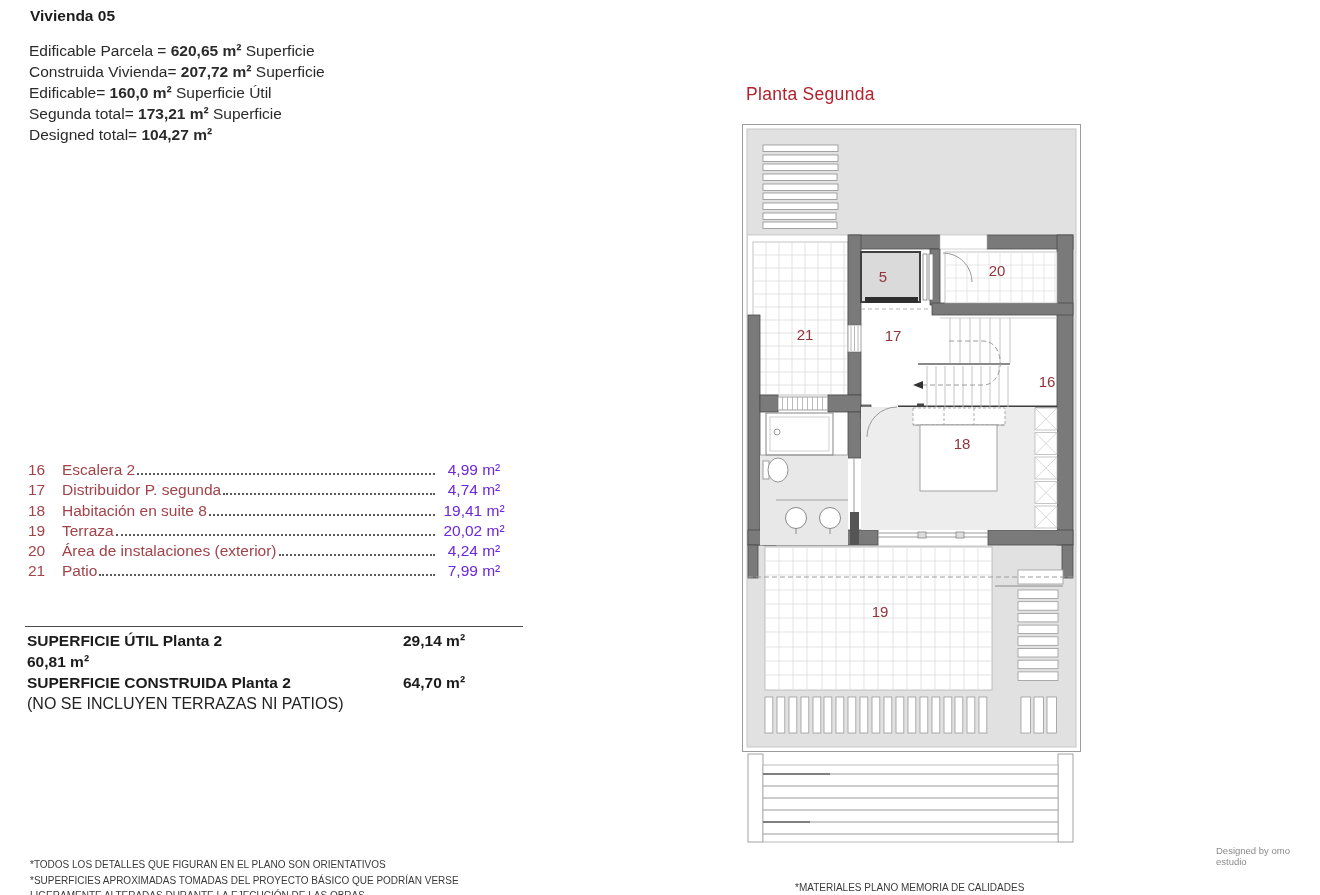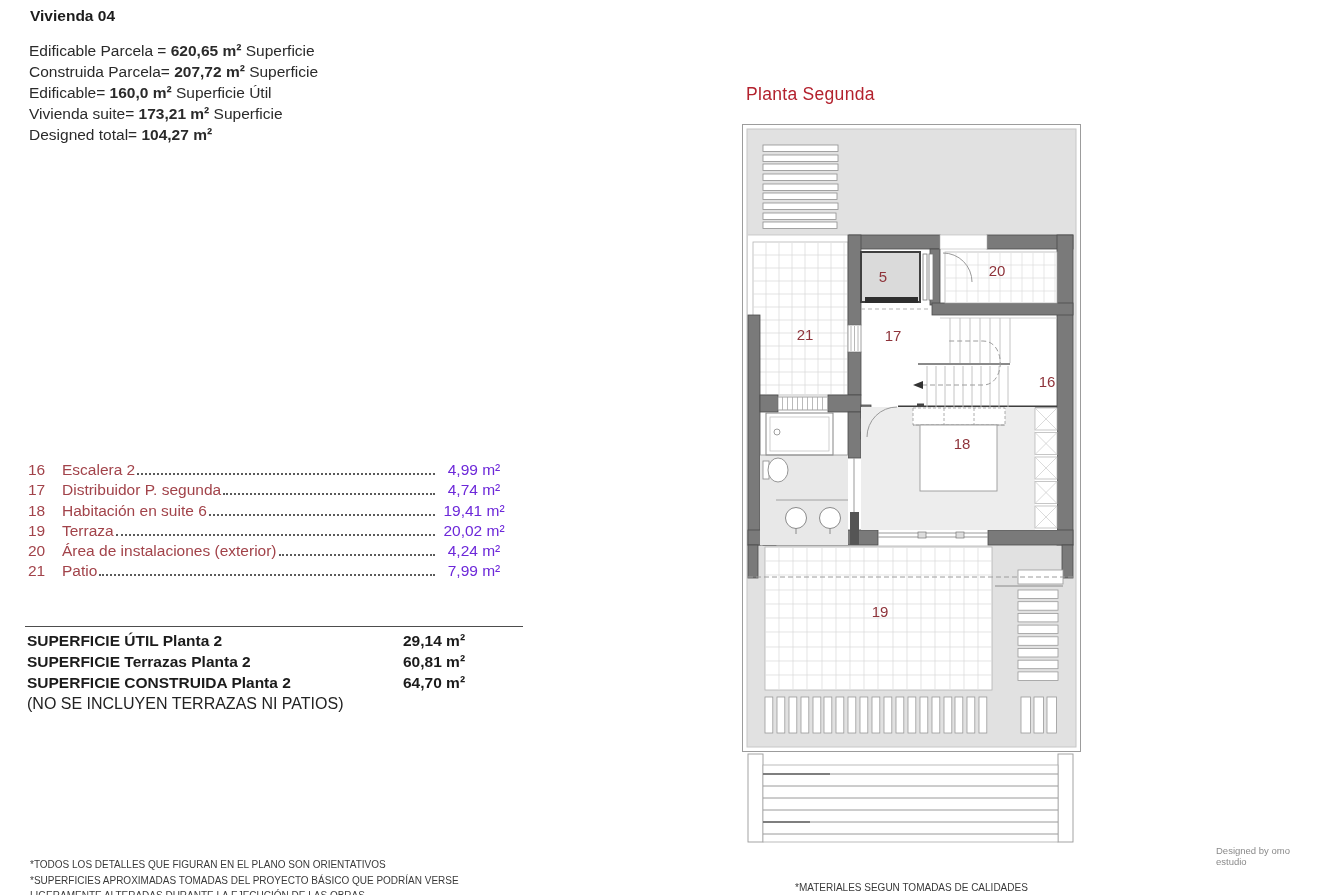--- a/index.html
+++ b/index.html
@@ -40,46 +40,46 @@
   .footnotes{position:absolute;left:30px;top:859px;font-size:10px;color:#3a3a3a;}
   .fn-line{height:15.5px;white-space:nowrap;}
   .footnote-right{position:absolute;left:795px;top:882px;font-size:10px;color:#3a3a3a;white-space:nowrap;}
   .credit{position:absolute;left:1216px;top:845px;font-size:9.5px;color:#8a8a8a;}
 </style>
 </head>
 <body>
 
 <div class="page">
 
-  <div class="doc-title">Vivienda 04</div>
+  <div class="doc-title">Vivienda 05</div>
 
   <div class="area-summary">
       <div class="aline"><span>Edificable Parcela = </span><b>620,65 m²</b><span> Superficie</span></div>
-      <div class="aline"><span>Construida Parcela= </span><b>207,72 m²</b><span> Superficie</span></div>
+      <div class="aline"><span>Construida Vivienda= </span><b>207,72 m²</b><span> Superficie</span></div>
       <div class="aline"><span>Edificable= </span><b>160,0 m²</b><span> Superficie Útil</span></div>
-      <div class="aline"><span>Vivienda suite= </span><b>173,21 m²</b><span> Superficie</span></div>
+      <div class="aline"><span>Segunda total= </span><b>173,21 m²</b><span> Superficie</span></div>
       <div class="aline"><span>Designed total= </span><b>104,27 m²</b><span></span></div>
     </div>
 
   <div class="room-list">
       <div class="rrow">
         <span class="rnum">16</span>
         <span class="rname">Escalera 2</span>
         <span class="leader"></span>
         <span class="rval">4,99 m²</span>
       </div>
       <div class="rrow">
         <span class="rnum">17</span>
         <span class="rname">Distribuidor P. segunda</span>
         <span class="leader"></span>
         <span class="rval">4,74 m²</span>
       </div>
       <div class="rrow">
         <span class="rnum">18</span>
-        <span class="rname">Habitación en suite 6</span>
+        <span class="rname">Habitación en suite 8</span>
         <span class="leader"></span>
         <span class="rval">19,41 m²</span>
       </div>
       <div class="rrow">
         <span class="rnum">19</span>
         <span class="rname">Terraza</span>
         <span class="leader"></span>
         <span class="rval">20,02 m²</span>
       </div>
       <div class="rrow">
@@ -97,21 +97,20 @@
     </div>
 
   <div class="totals-rule"></div>
   <div class="totals">
     <div class="totals-rows">
         <div class="trow">
           <span class="tlabel">SUPERFICIE ÚTIL Planta 2</span>
           <span class="tval">29,14 m²</span>
         </div>
         <div class="trow">
-          <span class="tlabel">SUPERFICIE Terrazas Planta 2</span>
           <span class="tval">60,81 m²</span>
         </div>
         <div class="trow">
           <span class="tlabel">SUPERFICIE CONSTRUIDA Planta 2</span>
           <span class="tval">64,70 m²</span>
         </div>
       </div>
     <div class="totals-note">(NO SE INCLUYEN TERRAZAS NI PATIOS)</div>
   </div>
 
@@ -311,16 +310,16 @@
         <div class="plan-label" style="left: 209px; top: 315px;">18</div>
         <div class="plan-label" style="left: 127px; top: 483px;">19</div>
       </div>
   </div>
 
   <div class="footnotes">
       <div class="fn-line">*TODOS LOS DETALLES QUE FIGURAN EN EL PLANO SON ORIENTATIVOS</div>
       <div class="fn-line">*SUPERFICIES APROXIMADAS TOMADAS DEL PROYECTO BÁSICO QUE PODRÍAN VERSE</div>
       <div class="fn-line">LIGERAMENTE ALTERADAS DURANTE LA EJECUCIÓN DE LAS OBRAS</div>
     </div>
-  <div class="footnote-right">*MATERIALES SEGUN TOMADAS DE CALIDADES</div>
+  <div class="footnote-right">*MATERIALES PLANO MEMORIA DE CALIDADES</div>
   <div class="credit">Designed by omo estudio</div>
 
 </div>
 
 </body></html>

